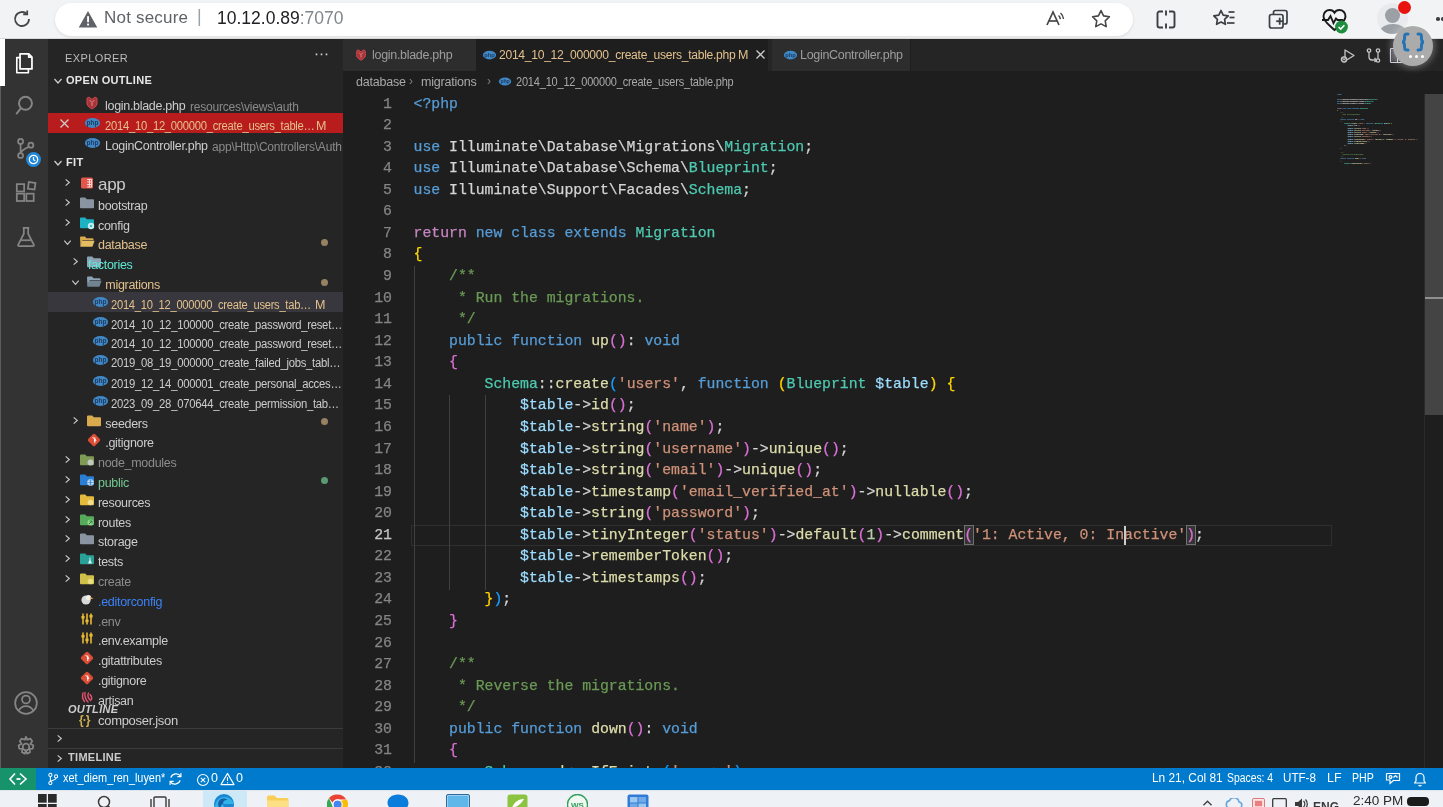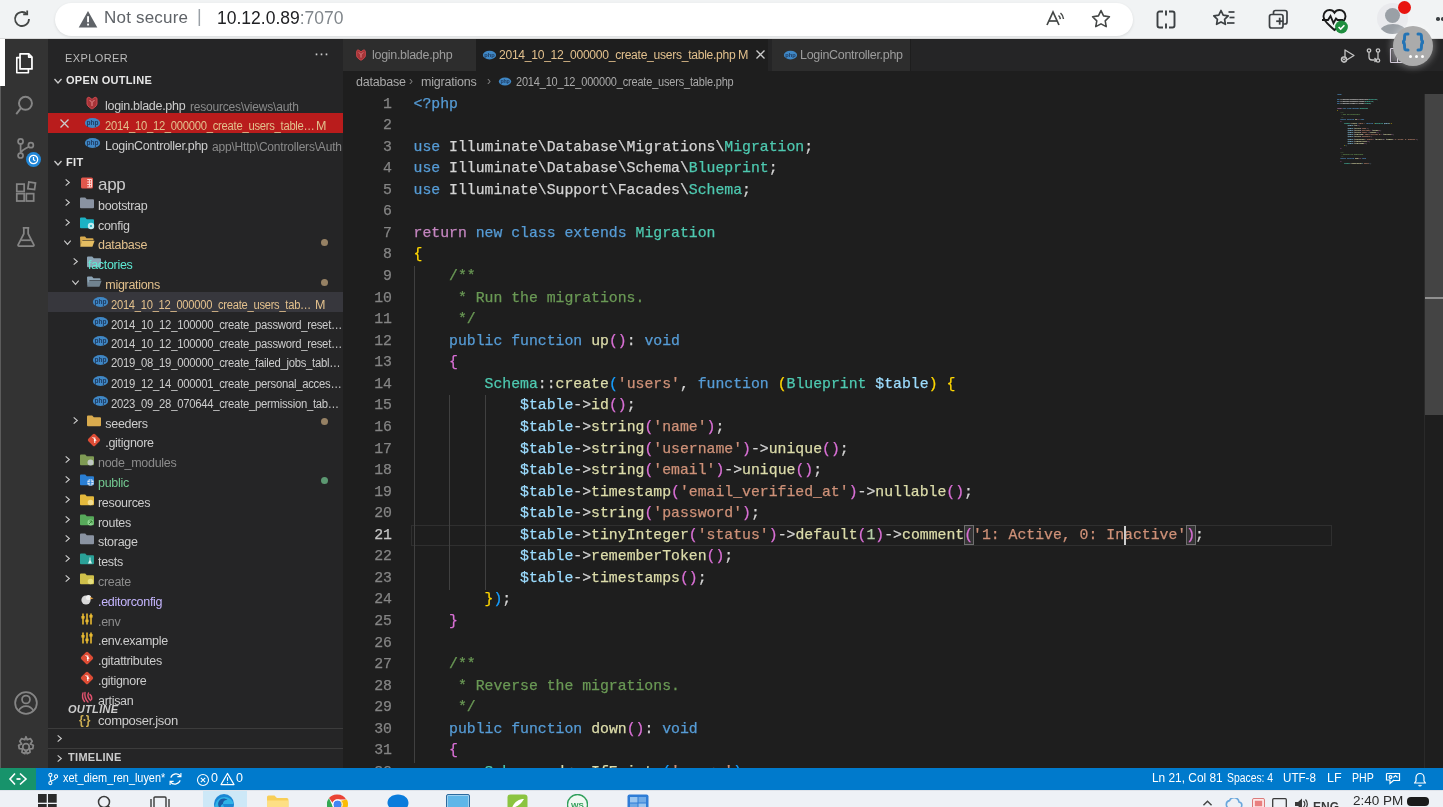--- a/index.html
+++ b/index.html
@@ -439,21 +439,21 @@
         <span style="position:absolute;left:50px;top:3px;font-size:12.5px;color:#8c8c8c;letter-spacing:-0.3px;white-space:nowrap">create</span>
       </div>
 <div class="row" style="top:549.8000000000002px;">
         <span style="position:absolute;left:31px;top:0;width:17px;height:20px">
           <svg width="16" height="16" viewBox="0 0 16 16" style="position:absolute;top:2px">
             <circle cx="7" cy="9" r="4.6" fill="#d8d8d8"></circle>
             <circle cx="9.5" cy="6.5" r="2.6" fill="#f0f0f0"></circle>
             <path d="M11 6 l3.5 1.2 -3 1.2" fill="#e8a33d"></path>
           </svg>
         </span>
-        <span style="position:absolute;left:50px;top:3px;font-size:12.5px;color:#c4b5fd;letter-spacing:-0.3px;white-space:nowrap">.editorconfig</span>
+        <span style="position:absolute;left:50px;top:3px;font-size:12.5px;color:#3b82f6;letter-spacing:-0.3px;white-space:nowrap">.editorconfig</span>
       </div>
 <div class="row" style="top:569.6000000000001px;">
         <span style="position:absolute;left:31px;top:0;width:17px;height:20px">
           <svg width="16" height="16" viewBox="0 0 16 16" style="position:absolute;top:2px">
             <g stroke="#e8b931" stroke-width="1.6">
               <path d="M4 2.5 v11 M8 2.5 v11 M12 2.5 v11"></path>
             </g>
             <g fill="#e8b931">
               <rect x="2.4" y="5" width="3.2" height="2.6"></rect>
               <rect x="6.4" y="8.6" width="3.2" height="2.6"></rect>

